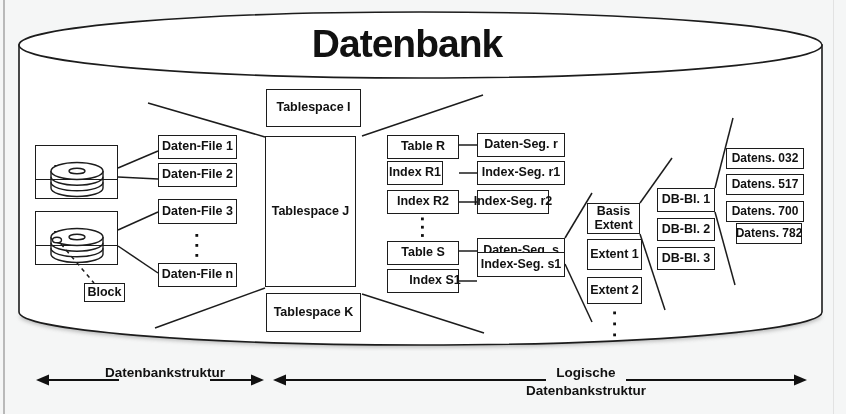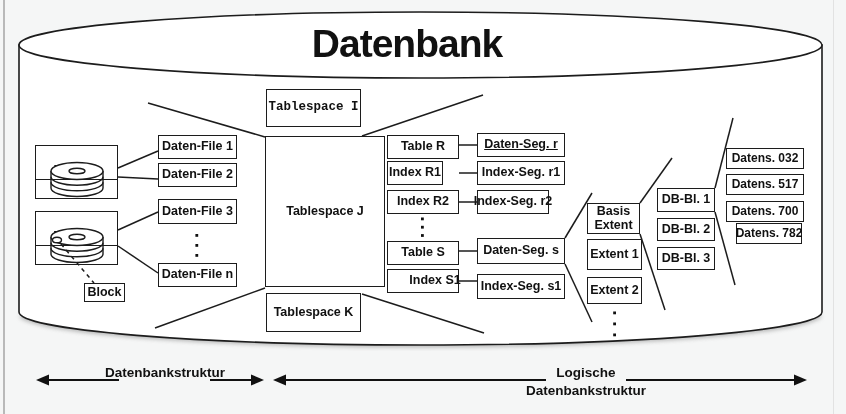--- a/index.html
+++ b/index.html
@@ -65,35 +65,35 @@
 <div class="bx disk-box col" style="left:35px;top:211px;width:83px;height:54px;">
   <div class="disk-hdr">Platte B</div>
 </div>
 <div class="bx" style="left:84px;top:283px;width:41px;height:19px;">Block</div>
 
 <div class="bx" style="left:158px;top:135px;width:79px;height:24px;">Daten-File 1</div>
 <div class="bx" style="left:158px;top:163px;width:79px;height:24px;">Daten-File 2</div>
 <div class="bx" style="left:158px;top:199px;width:79px;height:25px;">Daten-File 3</div>
 <div class="bx" style="left:158px;top:263px;width:79px;height:24px;">Daten-File n</div>
 
-<div class="bx" style="left:266px;top:89px;width:95px;height:38px;font-family:Liberation Mono, monospace;">Tablespace I</div>
-<div class="bx" style="left:265px;top:136px;width:120px;height:151px;">Tablespace J</div>
+<div class="bx" style="left:266px;top:89px;width:95px;height:38px;">Tablespace I</div>
+<div class="bx" style="left:265px;top:136px;width:91px;height:151px;">Tablespace J</div>
 <div class="bx" style="left:266px;top:293px;width:95px;height:39px;">Tablespace K</div>
 
 <div class="bx" style="left:387px;top:135px;width:72px;height:24px;">Table R</div>
 <div class="bx" style="left:387px;top:161px;width:56px;height:24px;">Index R1</div>
 <div class="bx" style="left:387px;top:190px;width:72px;height:24px;">Index R2</div>
 <div class="bx" style="left:387px;top:241px;width:72px;height:24px;">Table S</div>
 <div class="bx" style="left:387px;top:269px;width:72px;height:24px;padding-left:24px;">Index S1</div>
 
-<div class="bx" style="left:477px;top:133px;width:88px;height:24px;text-decoration:underline;">Daten-Seg. r</div>
+<div class="bx" style="left:477px;top:133px;width:88px;height:24px;">Daten-Seg. r</div>
 <div class="bx" style="left:477px;top:161px;width:88px;height:24px;">Index-Seg. r1</div>
 <div class="bx" style="left:477px;top:190px;width:72px;height:24px;">Index-Seg. r2</div>
 <div class="bx" style="left:477px;top:238px;width:88px;height:26px;">Daten-Seg. s</div>
-<div class="bx" style="left:477px;top:274px;width:88px;height:25px;">Index-Seg. s1</div>
+<div class="bx" style="left:477px;top:252px;width:88px;height:25px;">Index-Seg. s1</div>
 
 <div class="bx col" style="left:587px;top:203px;width:53px;height:31px;">
   <span>Basis</span>
   <span>Extent</span>
 </div>
 <div class="bx" style="left:587px;top:239px;width:55px;height:31px;">Extent 1</div>
 <div class="bx" style="left:587px;top:277px;width:55px;height:27px;">Extent 2</div>
 
 <div class="bx" style="left:657px;top:188px;width:58px;height:24px;">DB-Bl. 1</div>
 <div class="bx" style="left:657px;top:218px;width:58px;height:23px;">DB-Bl. 2</div>

